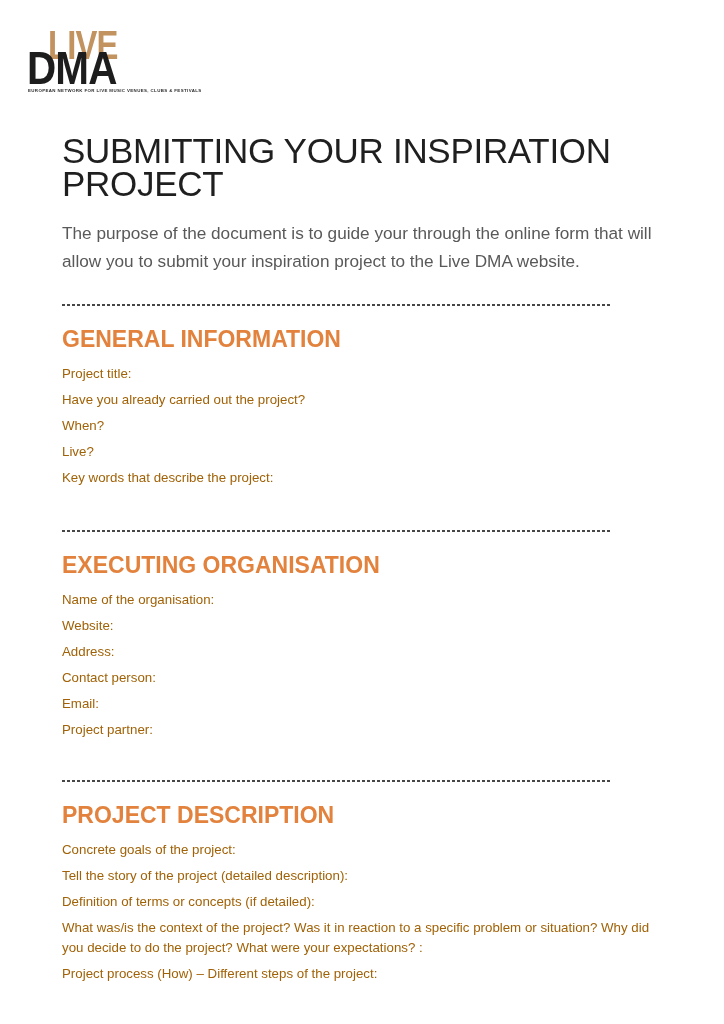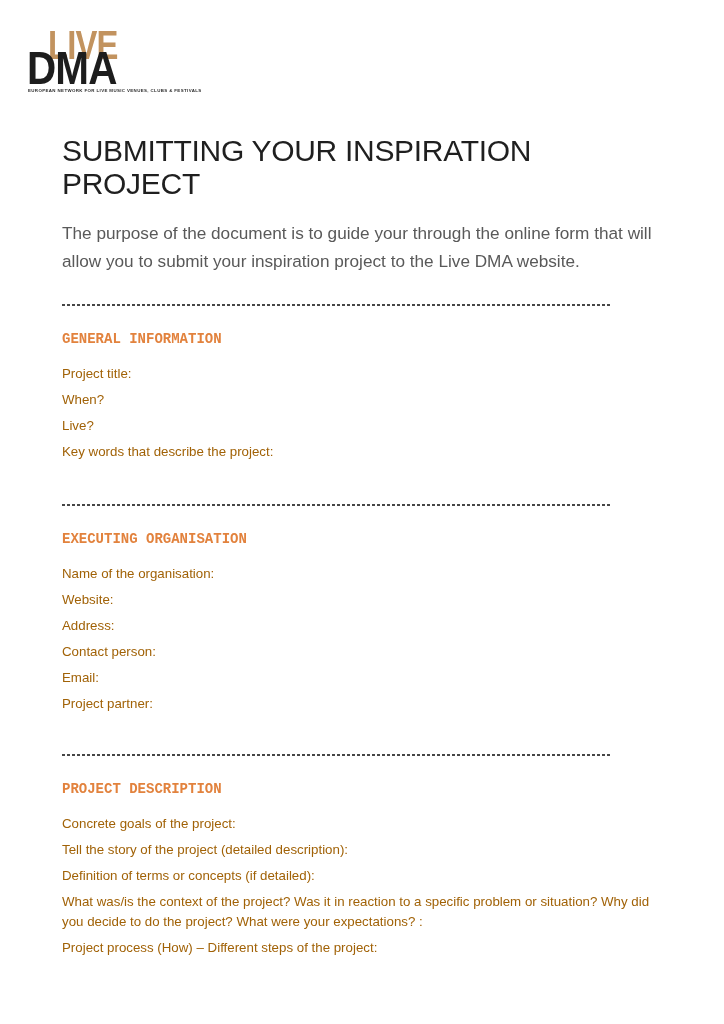--- a/index.html
+++ b/index.html
@@ -66,21 +66,21 @@
 
   
   .content {
     position: absolute;
     left: 62px;
     top: 0;
     width: 604px;
   }
   .doc-title {
     margin: 134px 0 0 0;
-    font-size: 30px;
+    font-size: 35px;
     font-weight: 400;
     letter-spacing: -0.3px;
     line-height: 33px;
     color: #1f1f1f;
   }
   .intro {
     margin: 19px 0 12px 0;
     max-width: 604px;
     font-size: 17.2px;
     line-height: 28px;
@@ -92,25 +92,24 @@
     width: 548px;
     height: 2px;
     background: repeating-linear-gradient(90deg, #474747 0 3px, transparent 3px 5px);
     margin: 0;
   }
   .divider-1 { margin-top: 29px; }
   .divider-2 { margin-top: 42px; }
   .divider-3 { margin-top: 40px; }
   .section-heading {
     margin: 24px 0 16px 0;
-    font-size: 14px;
+    font-size: 23px;
     font-weight: 700;
     line-height: 18px;
     color: var(--accent, #E2823D);
-    font-family: Liberation Mono, monospace;
   }
   .items .item {
     margin: 0 0 6px 0;
     font-size: 13.3px;
     line-height: 20px;
     color: #a16207;
     max-width: 600px;
   }
 </style>
 </head>
@@ -128,20 +127,21 @@
 
     <h1 class="doc-title">SUBMITTING YOUR INSPIRATION PROJECT</h1>
 
     <p class="intro">The purpose of the document is to guide your through the online form that will allow you to submit your inspiration project to the Live DMA website.</p>
 
     <div class="section">
       <div class="divider divider-1"></div>
       <h2 class="section-heading">GENERAL INFORMATION</h2>
       <div class="items">
           <p class="item">Project title:</p>
+          <p class="item">Have you already carried out the project?</p>
           <p class="item">When?</p>
           <p class="item">Live?</p>
           <p class="item">Key words that describe the project:</p>
         </div>
     </div>
 
     <div class="section">
       <div class="divider divider-2"></div>
       <h2 class="section-heading">EXECUTING ORGANISATION</h2>
       <div class="items">

